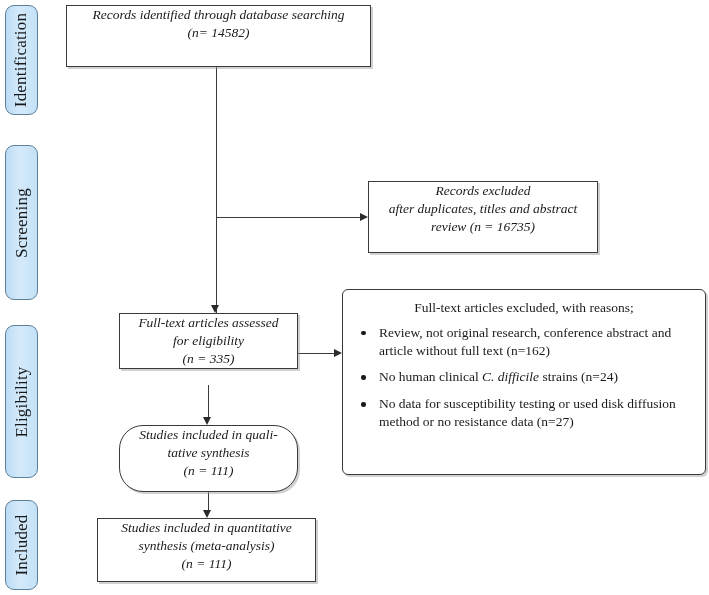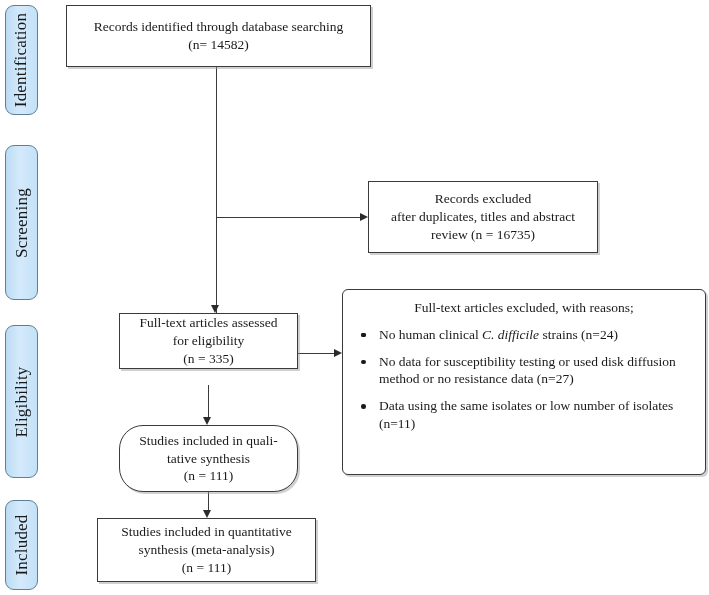--- a/index.html
+++ b/index.html
@@ -39,24 +39,24 @@
     color: #16181a;
   }
 
   
   .flow-box {
     position: absolute;
     box-sizing: border-box;
     background: #ffffff;
     border: 1.6px solid #3a3a3a;
     display: flex;
-    align-items: center;
     justify-content: center;
     text-align: center;
     box-shadow: 2px 2px 0 rgba(150,150,150,0.45);
+    font-style: italic;
   }
   .flow-box .box-text {
     font-size: 13.5px;
     line-height: 1.32;
     padding: 0 8px;
   }
 
   
   .reasons-box {
     position: absolute;
@@ -195,30 +195,26 @@
       <span>synthesis (meta-analysis)</span><br>
       <span>(n = 111)</span>
     </div>
   </div>
 
   <div class="reasons-box" style="left:342px; top:289px; width:364px; height:186px;border-radius:6px;">
     <div class="reasons-title">Full-text articles excluded, with reasons;</div>
     <ul class="reasons-list">
       <li>
         <span class="bullet-icon"></span>
-        <span class="sci-name"></span><span></span>
+        <span>Review, not original research, conference abstract and article without full text (n=162)</span><span class="sci-name"></span><span></span>
       </li>
       <li>
         <span class="bullet-icon"></span>
         <span>No human clinical </span><span class="sci-name">C. difficile</span><span> strains (n=24)</span>
       </li>
       <li>
         <span class="bullet-icon"></span>
         <span>No data for susceptibility testing or used disk diffusion method or no resistance data (n=27)</span><span class="sci-name"></span><span></span>
       </li>
-      <li>
-        <span class="bullet-icon"></span>
-        <span>Data using the same isolates or low number of isolates (n=11)</span><span class="sci-name"></span><span></span>
-      </li>
     </ul>
   </div>
 
 </div>
 
 </body></html>

